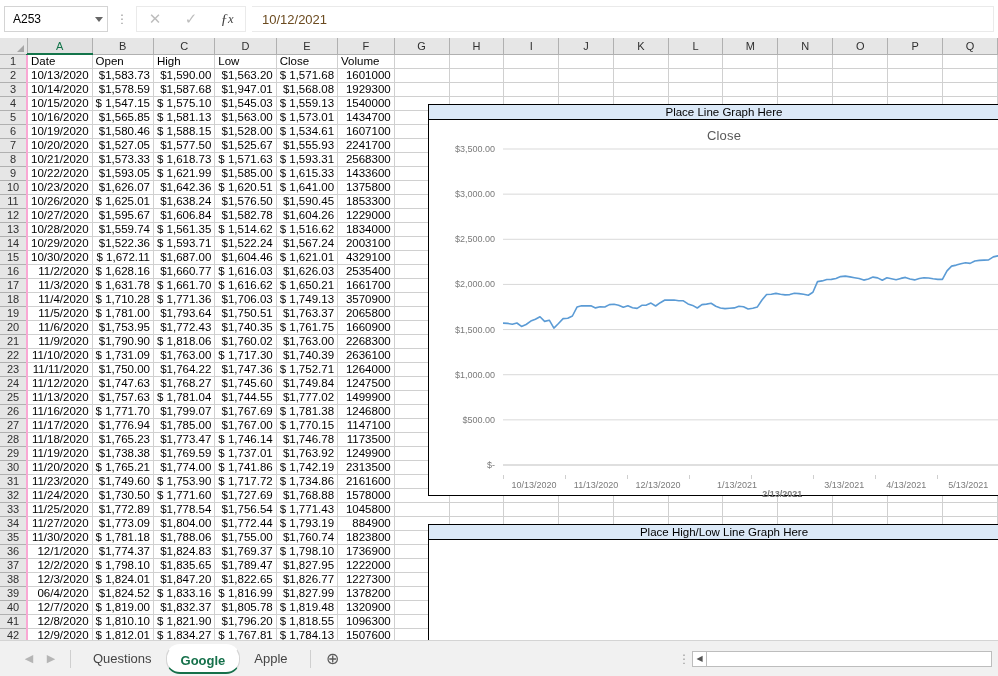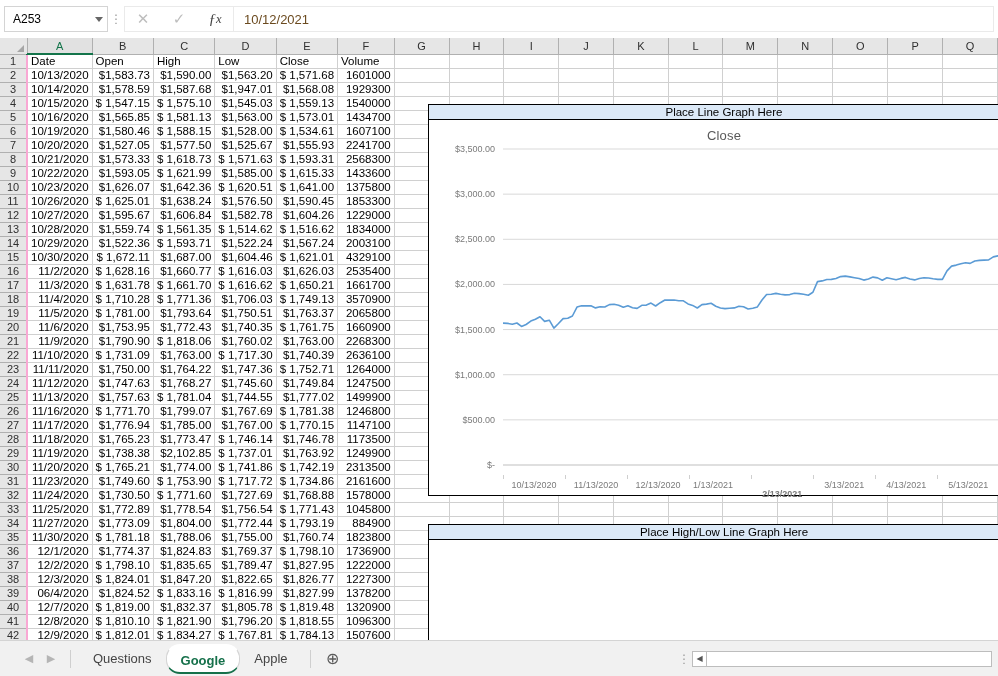--- a/index.html
+++ b/index.html
@@ -12,20 +12,21 @@
     color: #000;
   }
 
   
   #formula-bar {
     height: 38px;
     display: flex;
     align-items: center;
     background: #ffffff;
     padding: 0 4px;
+    gap: 6px;
   }
   #name-box {
     width: 104px; height: 26px;
     border: 1px solid #d4d4d4;
     background: #fff;
     display: flex; align-items: center;
     padding: 0 4px 0 8px;
     font-size: 12px;
   }
   #name-box .nb-val { flex: 1; }
@@ -845,21 +846,21 @@
           <td class="cell blank"></td>
           <td class="cell blank"></td>
           <td class="cell blank"></td>
           <td class="cell blank"></td>
           <td class="cell blank"></td>
         </tr>
         <tr>
           <td class="rowhead">29</td>
           <td class="cell num acol">11/19/2020</td>
           <td class="cell money">$1,738.38</td>
-          <td class="cell money">$2,102.85</td>
+          <td class="cell money">$1,769.59</td>
           <td class="cell money">$ 1,737.01</td>
           <td class="cell money">$1,763.92</td>
           <td class="cell num">1249900</td>
           <td class="cell blank"></td>
           <td class="cell blank"></td>
           <td class="cell blank"></td>
           <td class="cell blank"></td>
           <td class="cell blank"></td>
           <td class="cell blank"></td>
           <td class="cell blank"></td>
@@ -1155,21 +1156,21 @@
           <polyline points="74.0,180.1 78.6,180.4 83.3,181.2 87.9,180.0 92.5,183.4 97.1,181.5 101.8,178.1 106.4,176.2 111.0,173.8 115.6,178.4 120.3,177.2 124.9,185.1 129.5,180.5 134.1,175.6 138.8,175.2 143.4,173.0 148.0,164.1 152.6,162.8 157.3,162.9 161.9,162.8 166.5,164.9 171.1,163.8 175.8,164.0 180.4,161.6 185.0,161.2 189.6,162.2 194.3,164.3 198.9,162.7 203.5,164.7 208.1,165.4 212.8,162.3 217.4,162.1 222.0,160.1 226.6,163.0 231.3,159.7 235.9,157.0 240.5,157.1 245.1,157.0 249.8,157.7 254.4,157.8 259.0,160.9 263.6,162.4 268.3,165.0 272.9,161.6 277.5,161.1 282.1,160.3 286.8,163.2 291.4,165.0 296.0,165.6 300.6,165.3 305.3,164.9 309.9,163.3 314.5,163.8 319.1,166.0 323.8,165.2 328.4,163.9 333.0,157.0 337.6,151.5 342.3,151.2 346.9,150.4 351.5,151.3 356.1,151.9 360.8,151.6 365.4,150.3 370.0,150.6 374.6,151.2 379.3,152.2 383.9,149.3 388.5,138.6 393.1,137.9 397.8,136.5 402.4,136.4 407.0,135.5 411.6,133.6 416.3,133.1 420.9,133.9 425.5,134.7 430.1,135.5 434.8,137.1 439.4,136.0 444.0,134.1 448.6,134.9 453.3,137.3 457.9,134.8 462.5,135.7 467.1,136.7 471.8,135.4 476.4,134.4 481.0,136.0 485.6,136.9 490.3,135.5 494.9,134.7 499.5,135.0 504.1,135.8 508.8,136.4 513.4,136.4 518.0,127.9 522.6,123.1 527.3,122.1 531.9,120.7 536.5,119.7 541.1,120.4 545.8,118.0 550.4,117.4 555.0,117.1 559.6,116.9 564.3,113.9 568.9,112.9 573.5,114.5 578.1,116.3 582.8,119.2 587.4,118.7 592.0,115.0 596.6,114.3 601.3,112.5 605.9,111.1 610.5,111.5 615.1,109.5 619.8,108.2 624.4,106.1 629.0,104.4 633.6,102.3 638.3,100.7 642.9,99.3 647.5,98.3 652.1,97.3 656.8,96.5 661.4,95.9" fill="none" stroke="#5B9BD5" stroke-width="1.6" stroke-linejoin="round"></polyline>
         </svg>
       <div class="xlabels" id="chart1-xlabels">
           <div class="xtick" style="left: 0px;"></div>
           <div class="xlab" style="left: 31.018px; top: 5px;">10/13/2020</div>
           <div class="xtick" style="left: 62.0359px;"></div>
           <div class="xlab" style="left: 93.0539px; top: 5px;">11/13/2020</div>
           <div class="xtick" style="left: 124.072px;"></div>
           <div class="xlab" style="left: 155.09px; top: 5px;">12/13/2020</div>
           <div class="xtick" style="left: 186.108px;"></div>
-          <div class="xlab" style="left: 210px; top: 5px;">1/13/2021</div>
+          <div class="xlab" style="left: 234px; top: 5px;">1/13/2021</div>
           <div class="xtick" style="left: 248.144px;"></div>
           <div class="xlab" style="left: 279.162px; top: 14px; font-weight: bold;">2/13/2021</div>
           <div class="xtick" style="left: 310.18px;"></div>
           <div class="xlab" style="left: 341.198px; top: 5px;">3/13/2021</div>
           <div class="xtick" style="left: 372.216px;"></div>
           <div class="xlab" style="left: 403.234px; top: 5px;">4/13/2021</div>
           <div class="xtick" style="left: 434.251px;"></div>
           <div class="xlab" style="left: 465.269px; top: 5px;">5/13/2021</div>
         </div>
     </div>

